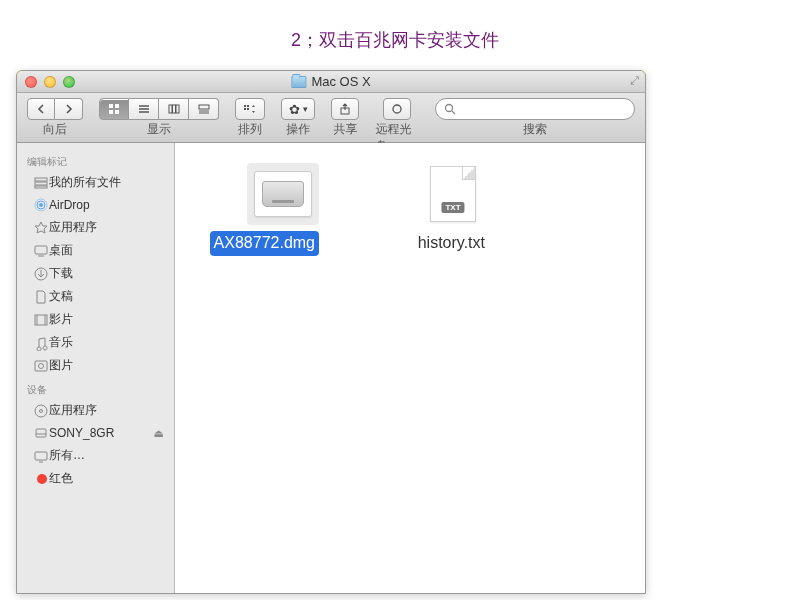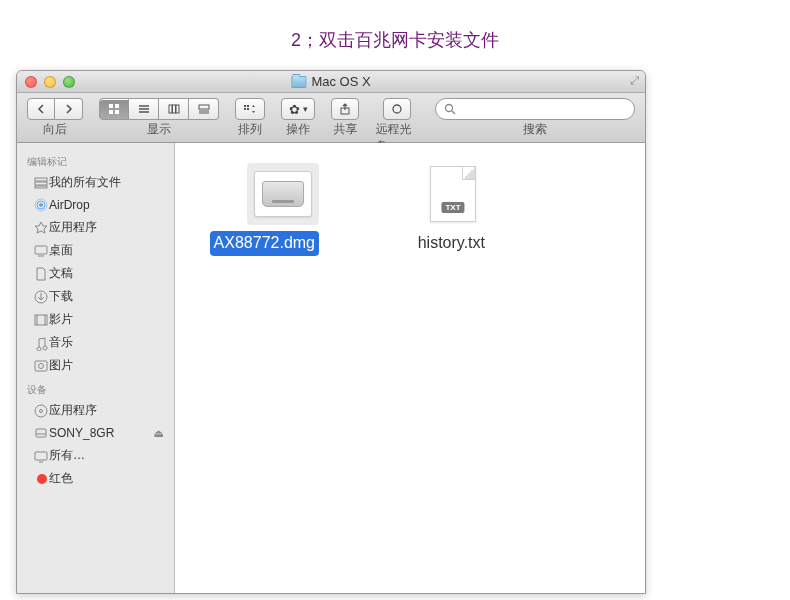--- a/index.html
+++ b/index.html
@@ -247,33 +247,33 @@
             <svg width="16" height="16" viewBox="0 0 16 16">
               <rect x="2" y="3" width="12" height="8" rx="1" fill="none" stroke="#888"></rect>
               <line x1="5" y1="13" x2="11" y2="13" stroke="#888"></line>
             </svg>
           </span>
           <span>桌面</span>
         </div>
         <div class="sb-item">
           <span class="sb-icon">
             <svg width="16" height="16" viewBox="0 0 16 16">
-              <path d="M4 2 L10 2 L12 4 L12 14 L4 14 Z" fill="none" stroke="#888"></path>
-            </svg>
-          </span>
-          <span>文稿</span>
-        </div>
-        <div class="sb-item">
-          <span class="sb-icon">
-            <svg width="16" height="16" viewBox="0 0 16 16">
               <circle cx="8" cy="8" r="6" fill="none" stroke="#888"></circle>
               <path d="M8 4 L8 10 M5 8 L8 11 L11 8" fill="none" stroke="#888"></path>
             </svg>
           </span>
           <span>下载</span>
+        </div>
+        <div class="sb-item">
+          <span class="sb-icon">
+            <svg width="16" height="16" viewBox="0 0 16 16">
+              <path d="M4 2 L10 2 L12 4 L12 14 L4 14 Z" fill="none" stroke="#888"></path>
+            </svg>
+          </span>
+          <span>文稿</span>
         </div>
         <div class="sb-item">
           <span class="sb-icon">
             <svg width="16" height="16" viewBox="0 0 16 16">
               <rect x="2" y="3" width="12" height="10" fill="none" stroke="#888"></rect>
               <line x1="4" y1="3" x2="4" y2="13" stroke="#888"></line>
               <line x1="12" y1="3" x2="12" y2="13" stroke="#888"></line>
             </svg>
           </span>
           <span>影片</span>

